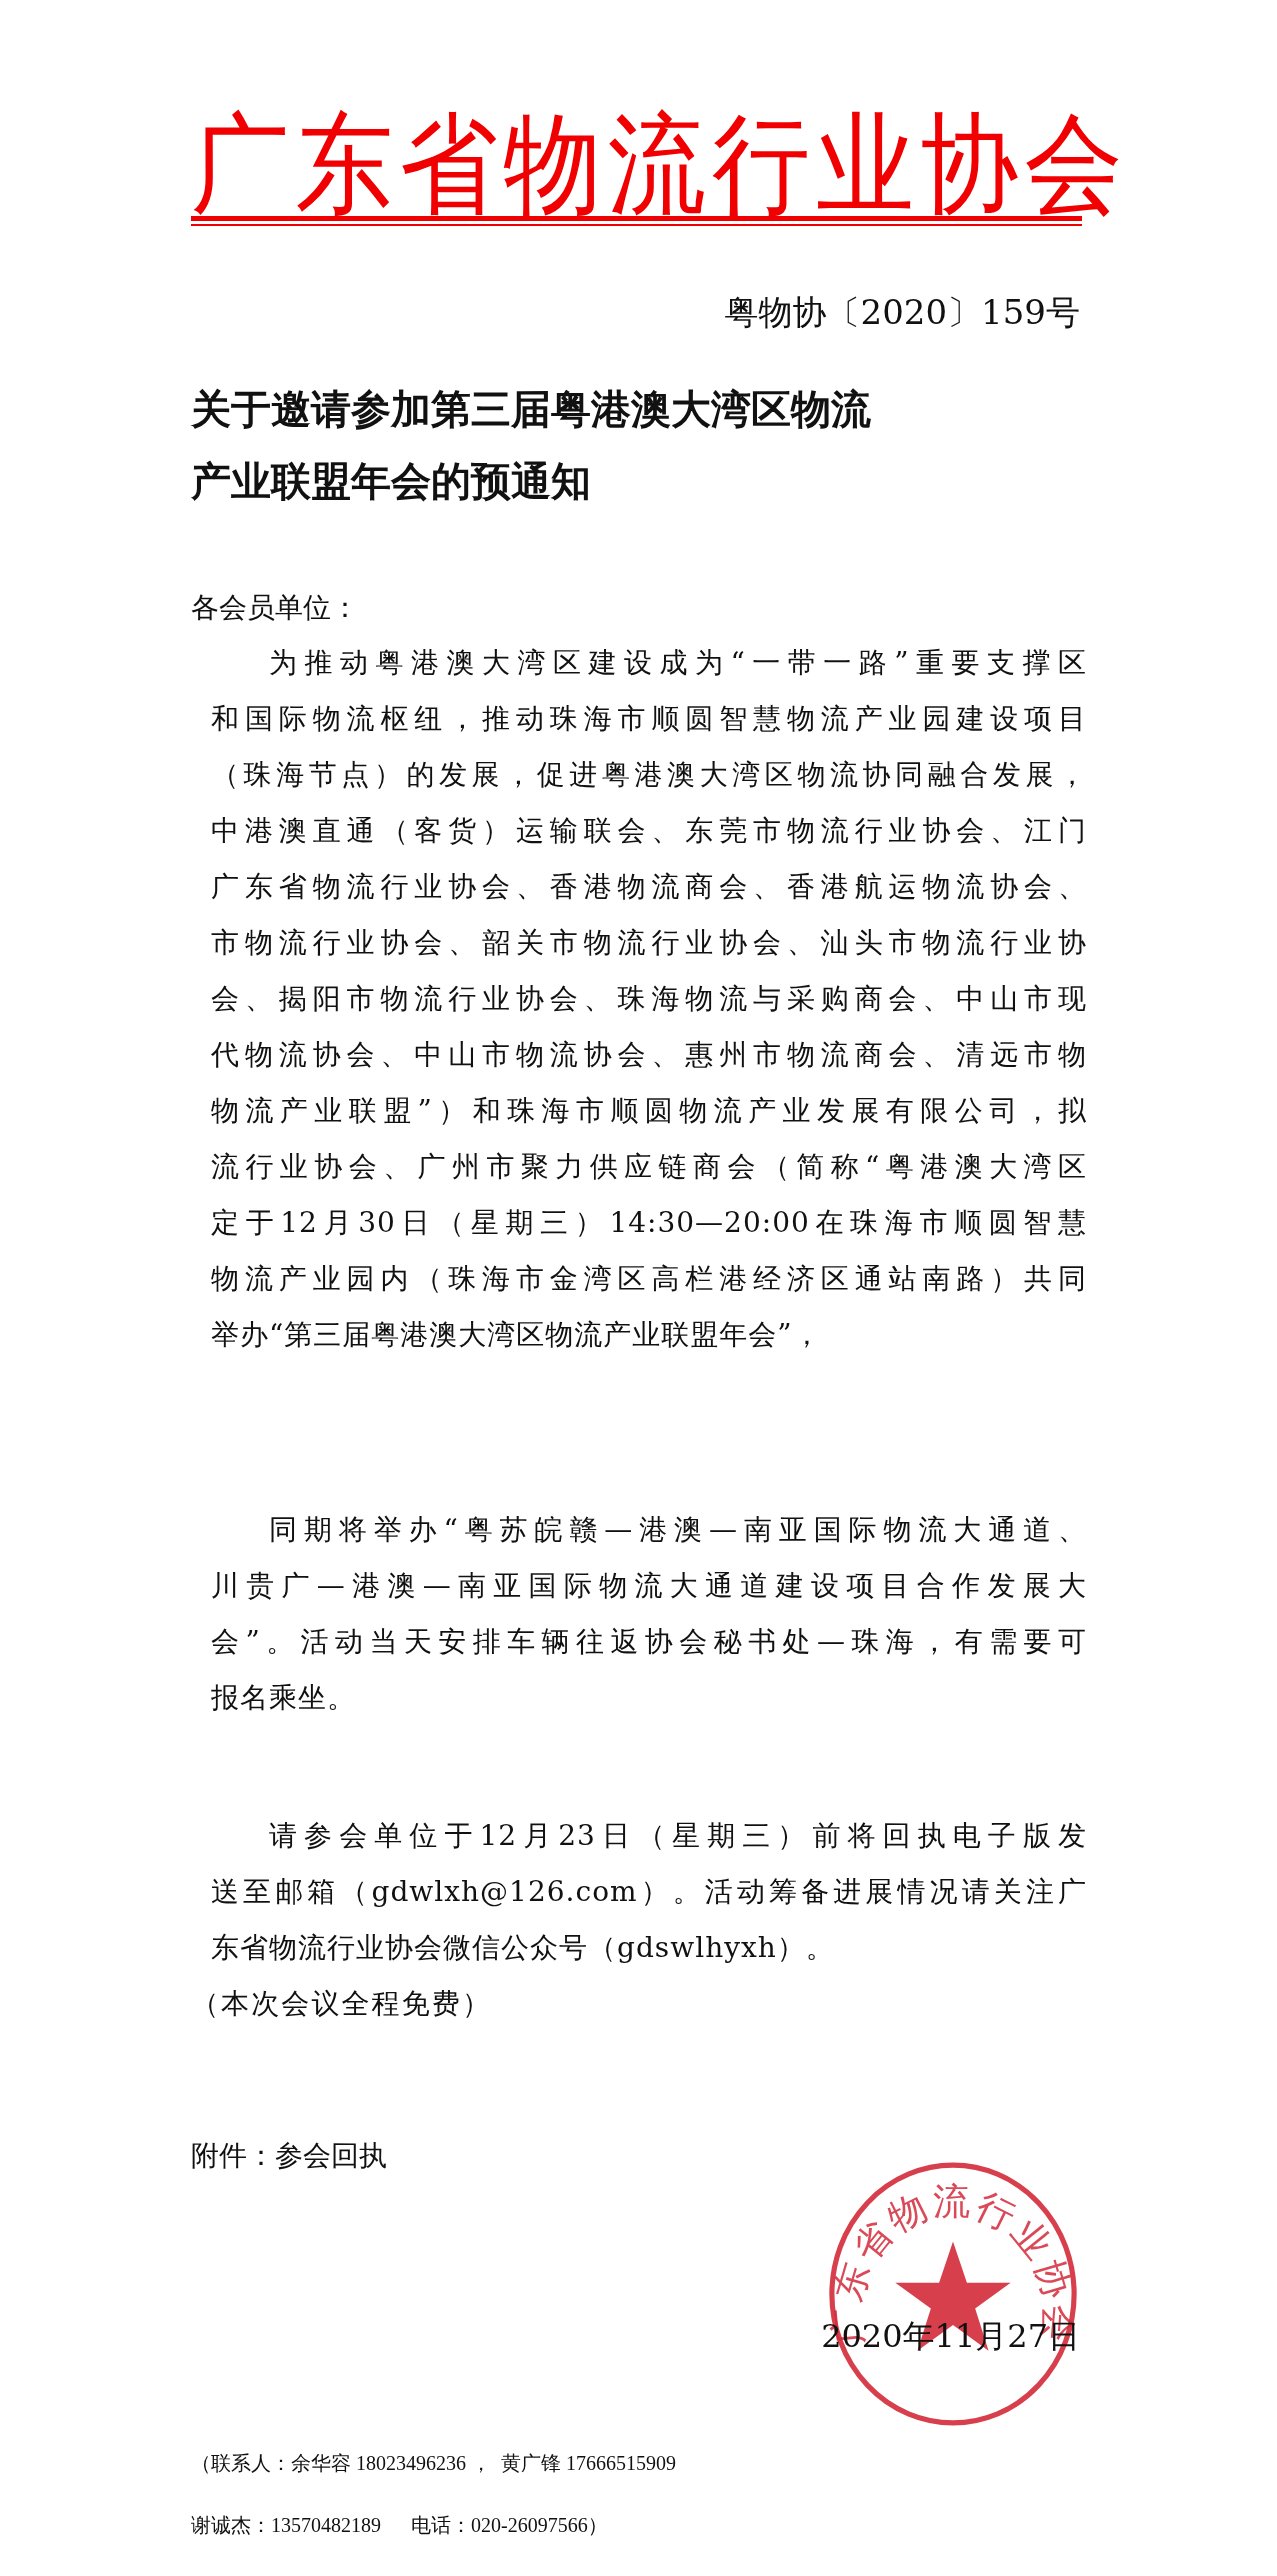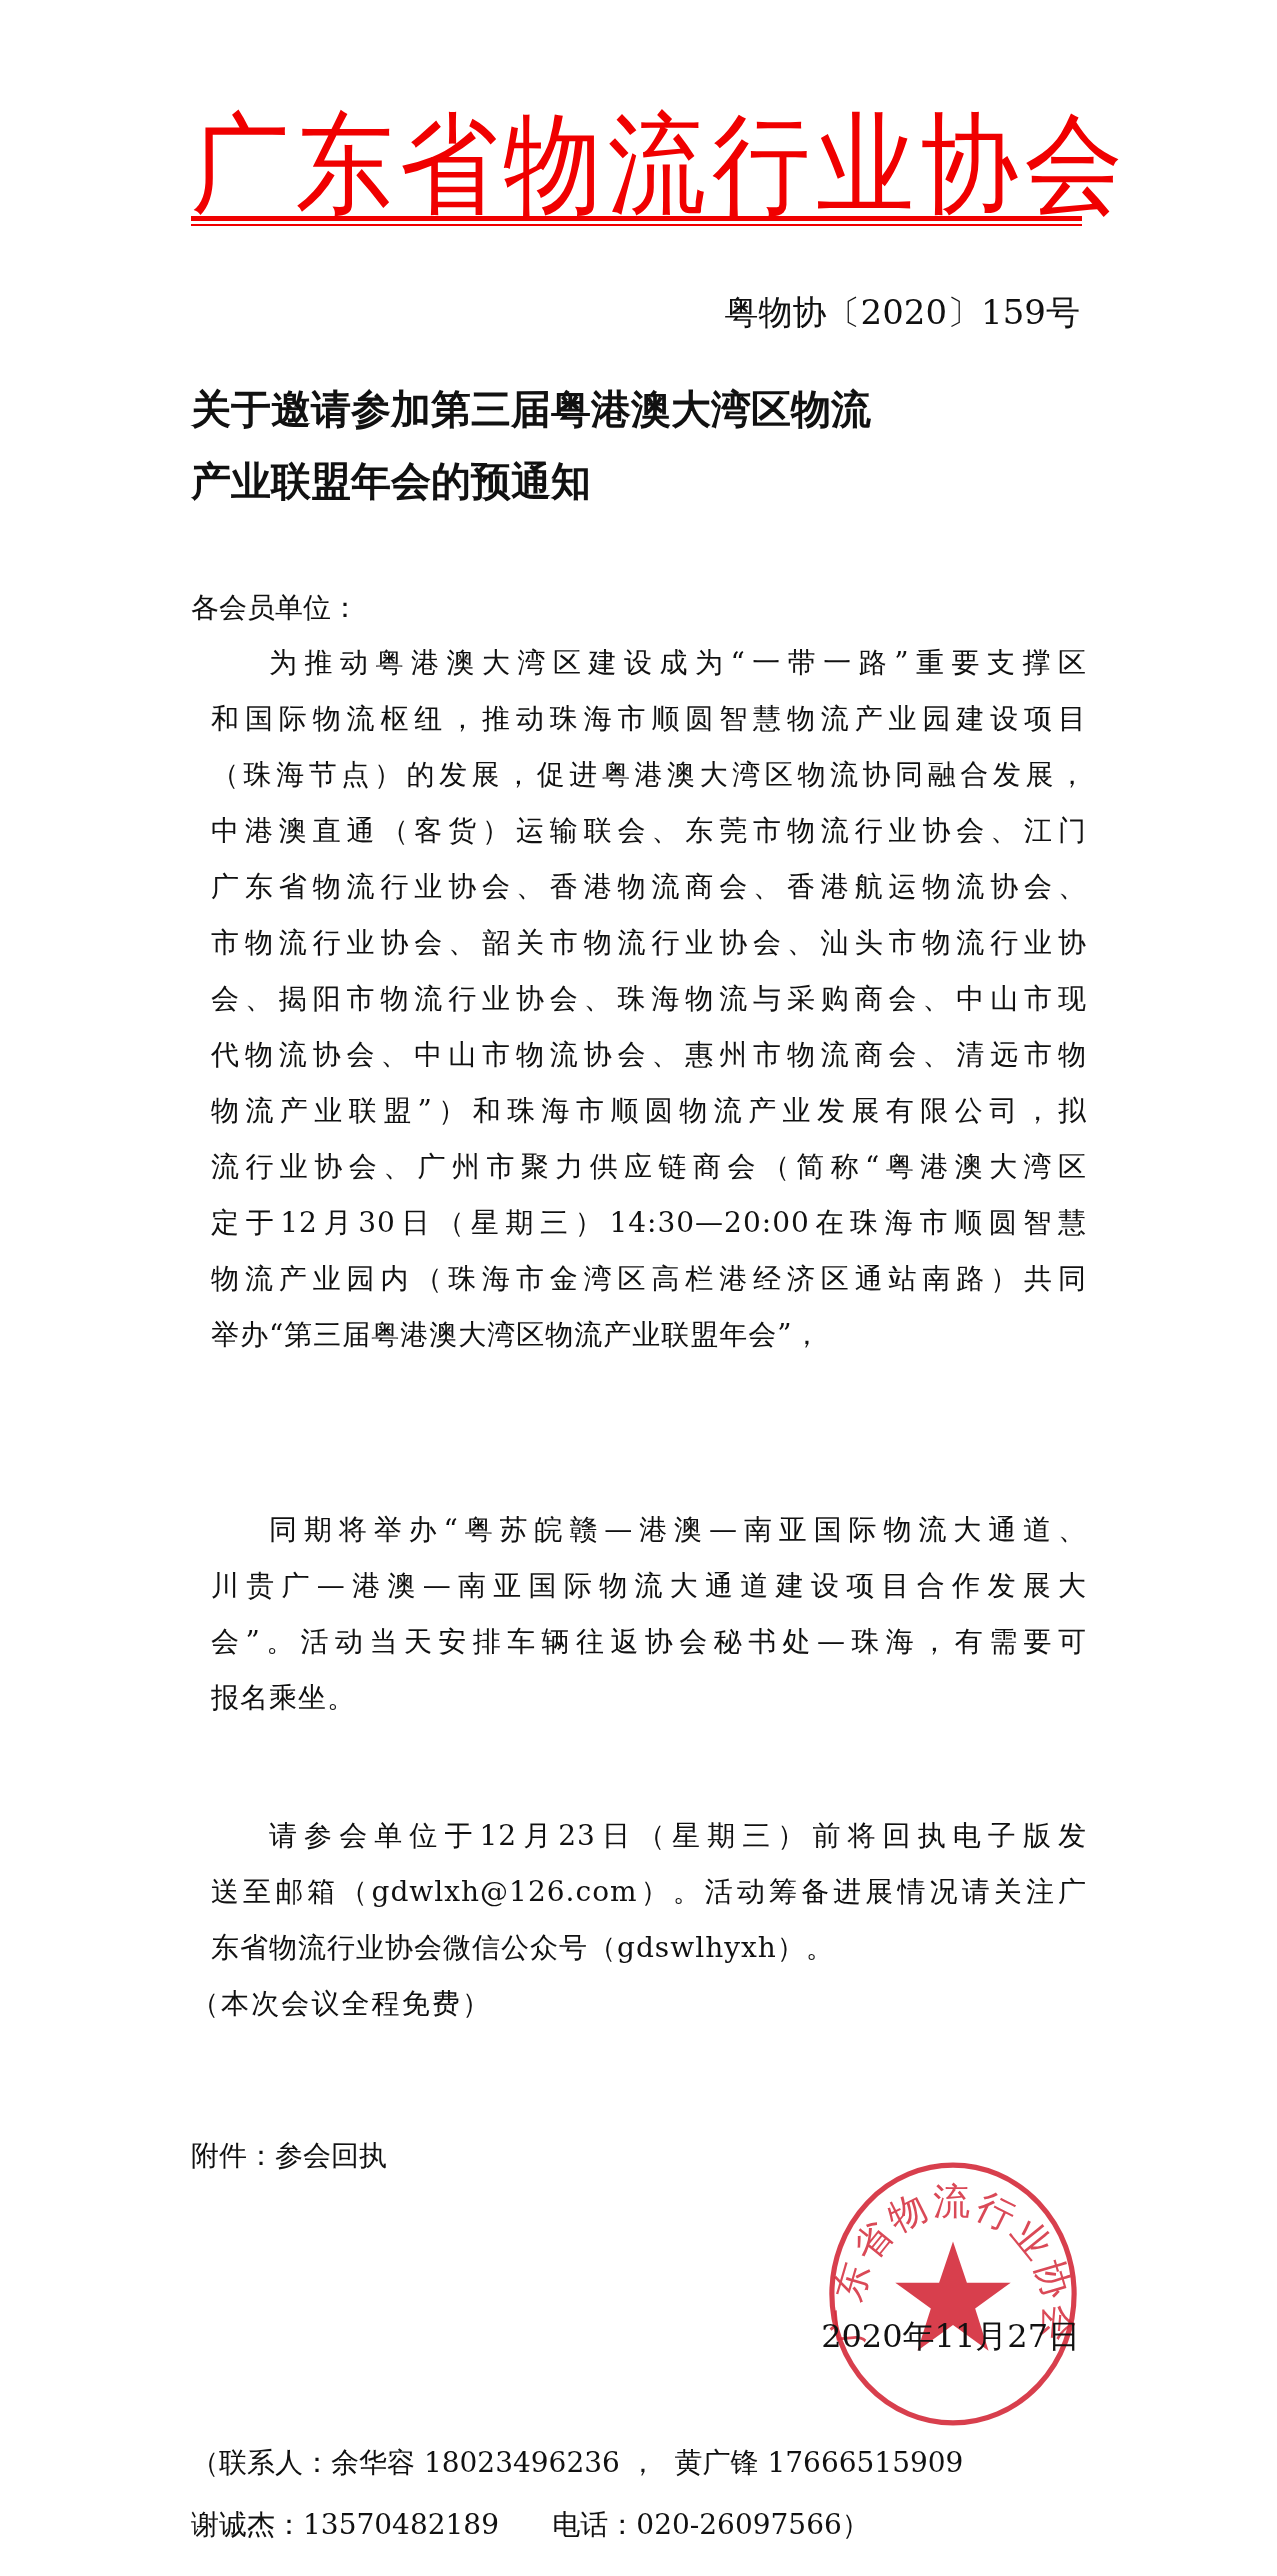--- a/index.html
+++ b/index.html
@@ -24,21 +24,21 @@
   .line.last { text-align-last: left; }
   .indent { padding-left: 58px; }
   .salute { left: 191px; top: 580px; font-size: 28px; line-height: 56px; }
   .para1 { top: 635px; }
   .para2 { top: 1502px; }
   .para3 { top: 1808px; }
   .free  { left: 191px; top: 1978px; font-size: 28px; line-height: 52px; letter-spacing: 2.1px; }
   .attach { left: 191px; top: 2130px; font-size: 28px; line-height: 52px; }
   .seal { left: 824px; top: 2159px; width: 258px; height: 268px; }
   .date { right: 198px; top: 2313px; font-size: 32px; line-height: 46px; white-space: nowrap; }
-  .contact { left: 191px; font-size: 28px; line-height: 52px; white-space: pre; }
+  .contact { left: 191px; font-size: 20px; line-height: 52px; white-space: pre; font-family: Liberation Serif, serif; }
   .contact1 { top: 2437px; }
   .contact2 { top: 2499px; }
 </style>
 </head>
 <body>
 
 <div class="abs masthead">广东省物流行业协会</div>
 <div class="abs rule-thick"></div>
 <div class="abs rule-thin"></div>
 

